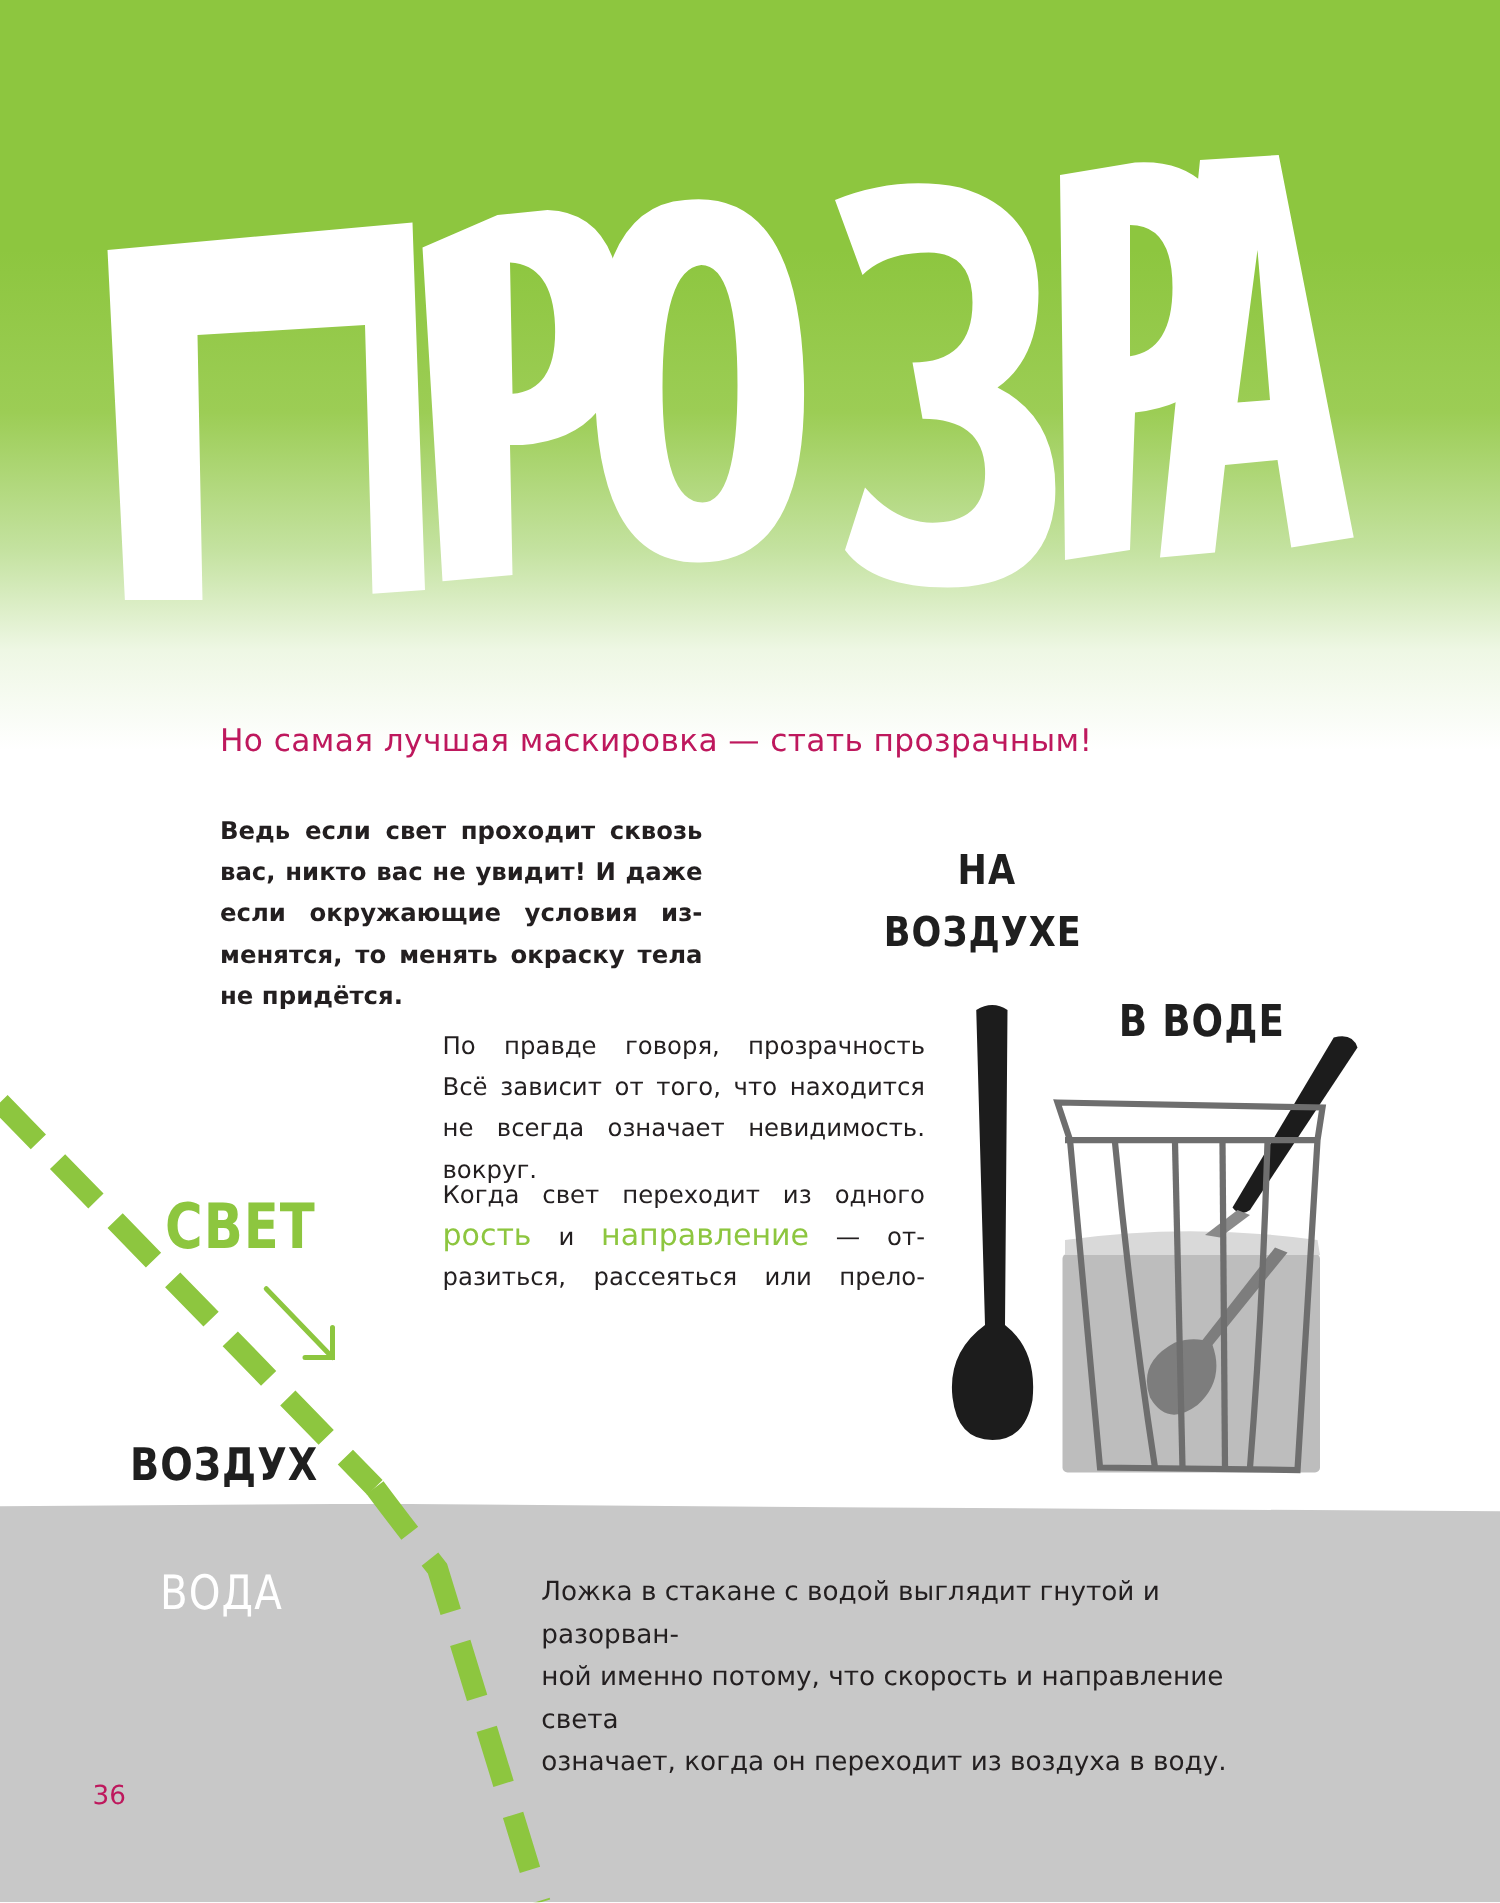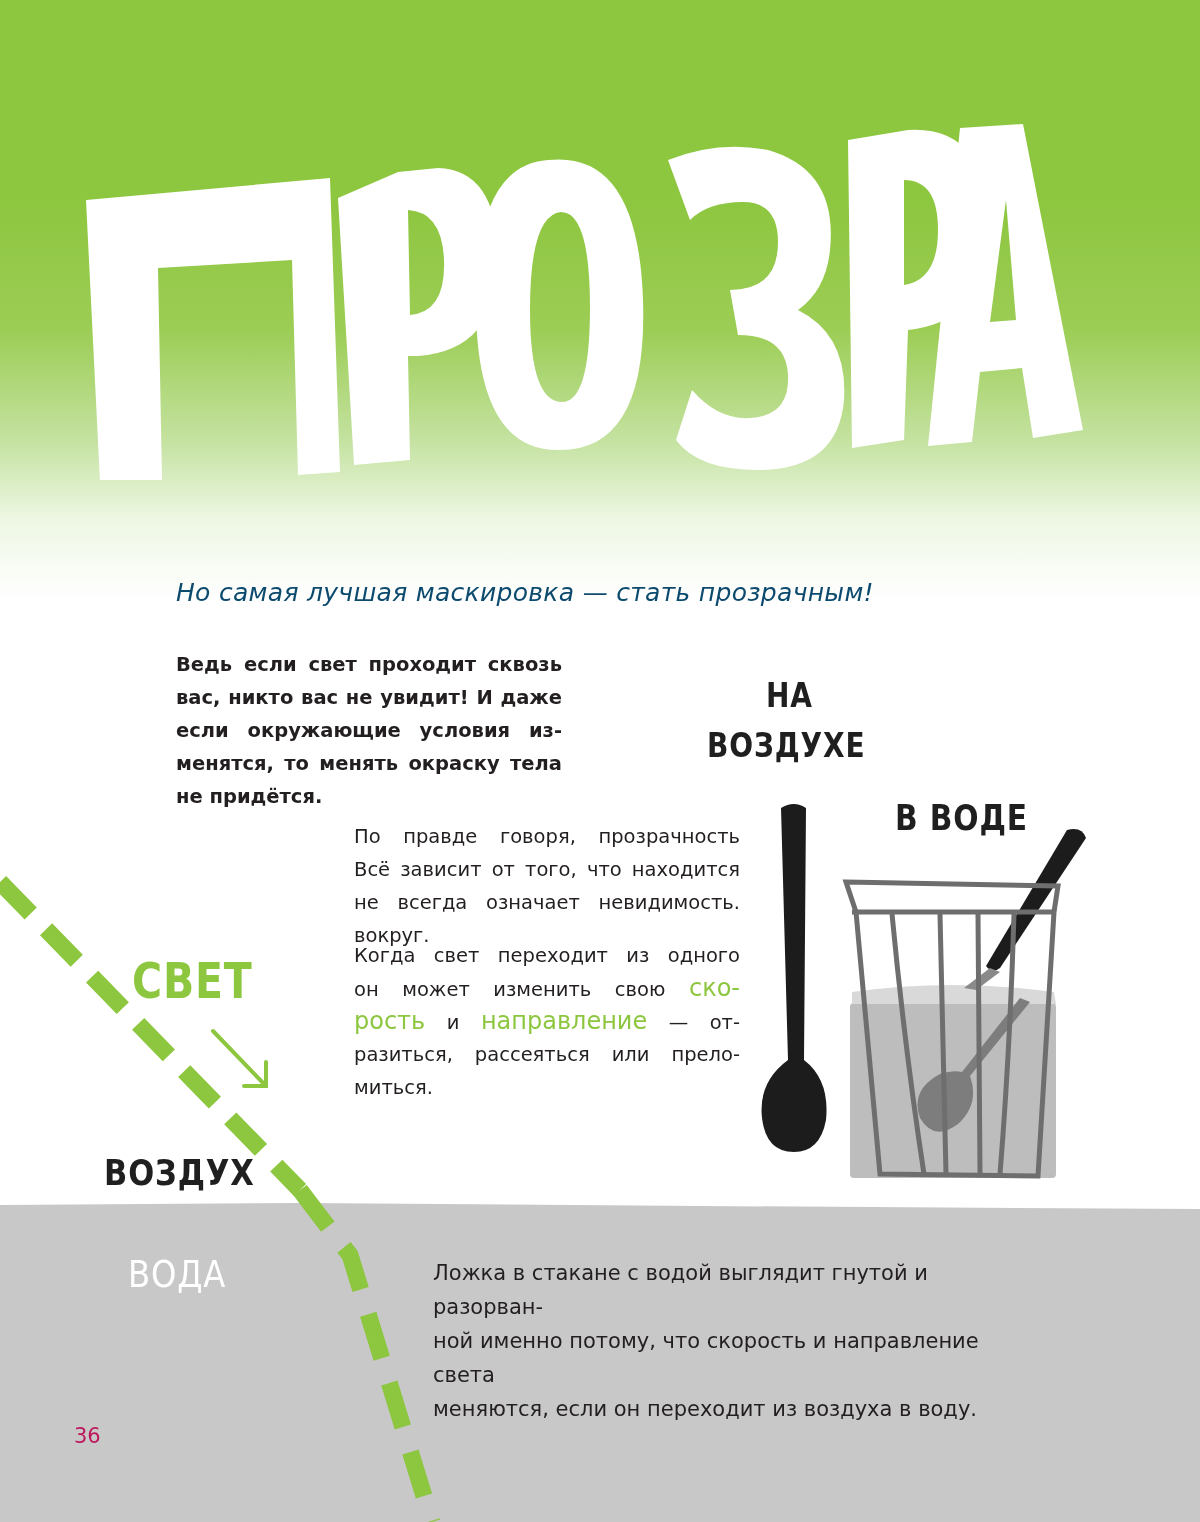--- a/index.html
+++ b/index.html
@@ -4,22 +4,22 @@
 <style>
   html, body { margin:0; padding:0; }
   body { width:1200px; height:1522px; position:relative; overflow:hidden; background:#ffffff;
          font-family:"DejaVu Sans", sans-serif; color:#231f20; }
   .top-bg { position:absolute; left:0; top:0; width:1200px; height:620px;
             background: linear-gradient(to bottom, #8dc63f 0px, #8dc63f 200px, #9ccd55 330px, #c4e2a0 440px, #eef7e4 520px, #ffffff 600px); }
   .water-band { position:absolute; left:0; top:1203px; width:1200px; height:319px; background:#c8c8c8;
                 clip-path: polygon(0 2px, 300px 0, 700px 3px, 1200px 6px, 1200px 319px, 0 319px); }
   .title-word { position:absolute; left:78px; top:120px; width:1010px; height:360px; }
   .title-word svg { width:100%; height:100%; }
-  .subtitle { position:absolute; left:176px; top:578px; font-size:25px; color:#0c4a6e; letter-spacing:0.3px; white-space:nowrap;
-              font-family:"DejaVu Sans", sans-serif;font-style:italic; }
+  .subtitle { position:absolute; left:176px; top:578px; font-size:25px; color:#be185d; letter-spacing:0.3px; white-space:nowrap;
+              font-family:"DejaVu Sans", sans-serif; }
   .para { position:absolute; font-size:19.5px; line-height:33px; text-align:justify; }
   .para1 { left:176px; top:648px; width:386px;font-weight:bold; }
   .para2 { left:354px; top:820px; width:386px; }
   .para3 { left:354px; top:939px; width:386px; }
   .para4 { left:433px; top:1256px; width:600px; font-size:21px; line-height:34px; text-align:left; }
   .hl { color:#8dc63f; font-size:24px; }
   .para .line { display:block; text-align:justify; text-align-last:justify; height:33px; }
   .para .line.last { text-align-last:left; }
   .label { position:absolute; font-family:"DejaVu Sans", sans-serif; font-weight:bold; letter-spacing:1px; }
   .lbl-air-top { left:766px; top:676px; font-size:33px; color:#1f1f1f; transform:scaleX(0.85); transform-origin:left; }
@@ -68,30 +68,28 @@
 
 <div class="para para2">
   <span class="line">По правде говоря, прозрачность</span>
   <span class="line">Всё зависит от того, что находится</span>
   <span class="line">не всегда означает невидимость.</span>
   <span class="line last">вокруг.</span>
 </div>
 
 <div class="para para3">
   <span class="line">Когда свет переходит из одного</span>
-  <span class="line"><span>он может изменить свою </span><span class="hl">ско-</span></span>
   <span class="line"><span class="hl">рость</span><span> и </span><span class="hl">направление</span><span> — от-</span></span>
   <span class="line">разиться, рассеяться или прело-</span>
-  <span class="line last">миться.</span>
 </div>
 
 <div class="para para4">
   <div>Ложка в стакане с водой выглядит гнутой и разорван-</div>
   <div>ной именно потому, что скорость и направление света</div>
-  <div>меняются, если он переходит из воздуха в воду.</div>
+  <div>означает, когда он переходит из воздуха в воду.</div>
 </div>
 
 <svg class="svg-layer" viewBox="0 0 1200 1522">
 
   <g stroke="#8dc63f" stroke-width="17" fill="none" stroke-linecap="butt">
     <path d="M0 882 L300 1190" stroke-dasharray="44 22"></path>
     <path d="M300 1190 Q330 1230 350 1255 L432 1522" stroke-dasharray="46 26"></path>
   </g>
 
   <g stroke="#8dc63f" stroke-width="4" fill="none" stroke-linecap="round">

